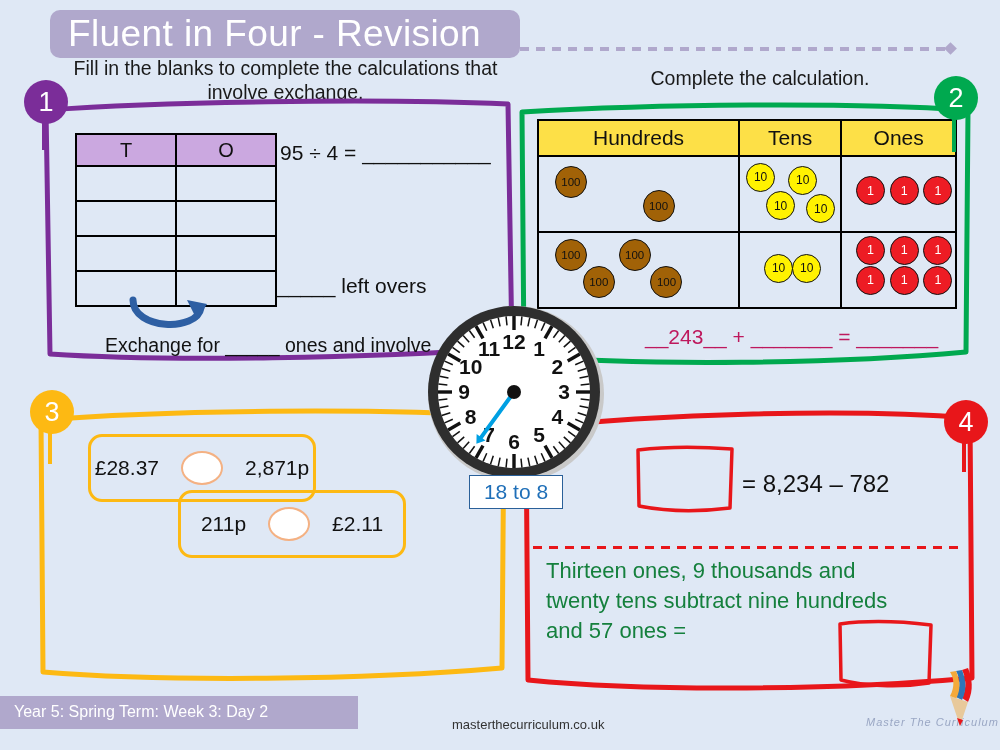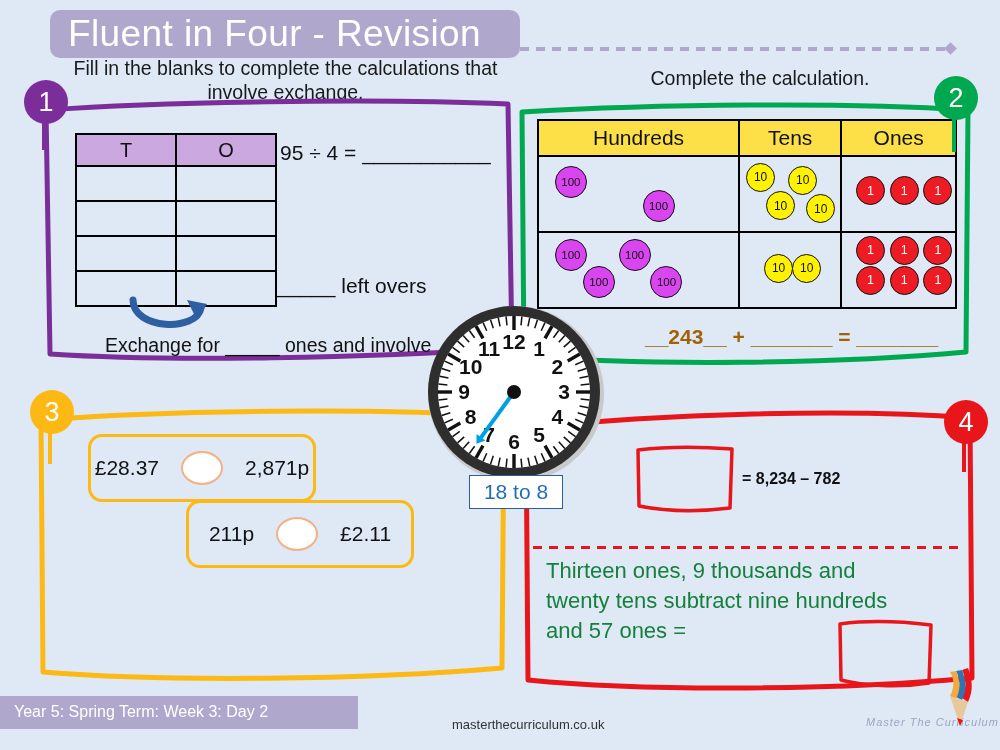--- a/index.html
+++ b/index.html
@@ -74,37 +74,37 @@
     border:2px solid #000;background:#fde047;font-weight:normal;
     font-size:21px;color:#111;height:32px;
   }
   .counter-chart td{border:2px solid #000;height:74px;vertical-align:top;position:relative;padding:0;}
   .cell{position:relative;width:100%;height:100%;}
   .counter{
     position:absolute;border-radius:50%;border:1.3px solid #111;
     display:flex;align-items:center;justify-content:center;
     font-size:12px;color:#111;
   }
-  .c100{width:30px;height:30px;background:#d946ef;font-size:11.5px;}
+  .c100{width:30px;height:30px;background:#a16207;font-size:11.5px;}
   .c10{width:27px;height:27px;background:#fff200;font-size:12px;}
   .c1{width:27px;height:27px;background:#ed1c24;font-size:12.5px;color:#fff;}
-  .eq2{position:absolute;left:645px;top:325px;font-size:21px;color:#a16207;white-space:nowrap;font-weight:bold;}
+  .eq2{position:absolute;left:645px;top:325px;font-size:21px;color:#be185d;white-space:nowrap;}
 
   
   .cmp-box{position:absolute;border:3.5px solid #fdb913;border-radius:14px;
     display:flex;align-items:center;justify-content:center;gap:22px;
     font-size:21px;color:#111;background:transparent;}
   .oval{width:38px;height:30px;border-radius:50%;border:2px solid #f4b183;background:#fff;flex:none;}
   #cmp0{left:88px;top:434px;width:222px;height:62px;}
-  #cmp1{left:178px;top:500px;width:222px;height:62px;margin-left:8px;}
+  #cmp1{left:178px;top:490px;width:222px;height:62px;}
   #cmp2{left:268px;top:602px;width:236px;height:62px;}
 
   
   .ansbox{position:absolute;}
-  .eq4{position:absolute;left:742px;top:470px;font-size:16px;color:#111;white-space:nowrap;font-weight:bold;}
+  .eq4{position:absolute;left:742px;top:470px;font-size:24px;color:#111;white-space:nowrap;}
   .red-dash{position:absolute;left:533px;top:546px;width:425px;height:3px;
     background:repeating-linear-gradient(to right,#e8161a 0 9px,transparent 9px 16px);}
   .wordy{position:absolute;left:546px;top:556px;width:375px;font-size:22px;line-height:30px;color:#15803d;}
 
   
   .clock-wrap{position:absolute;left:424px;top:302px;width:184px;height:184px;z-index:20;}
   .clock-label{
     position:absolute;left:469px;top:475px;width:92px;height:32px;z-index:21;
     border:1.6px solid #2a6099;background:#fff;color:#1f6fb8;
     font-size:21px;display:flex;align-items:center;justify-content:center;

